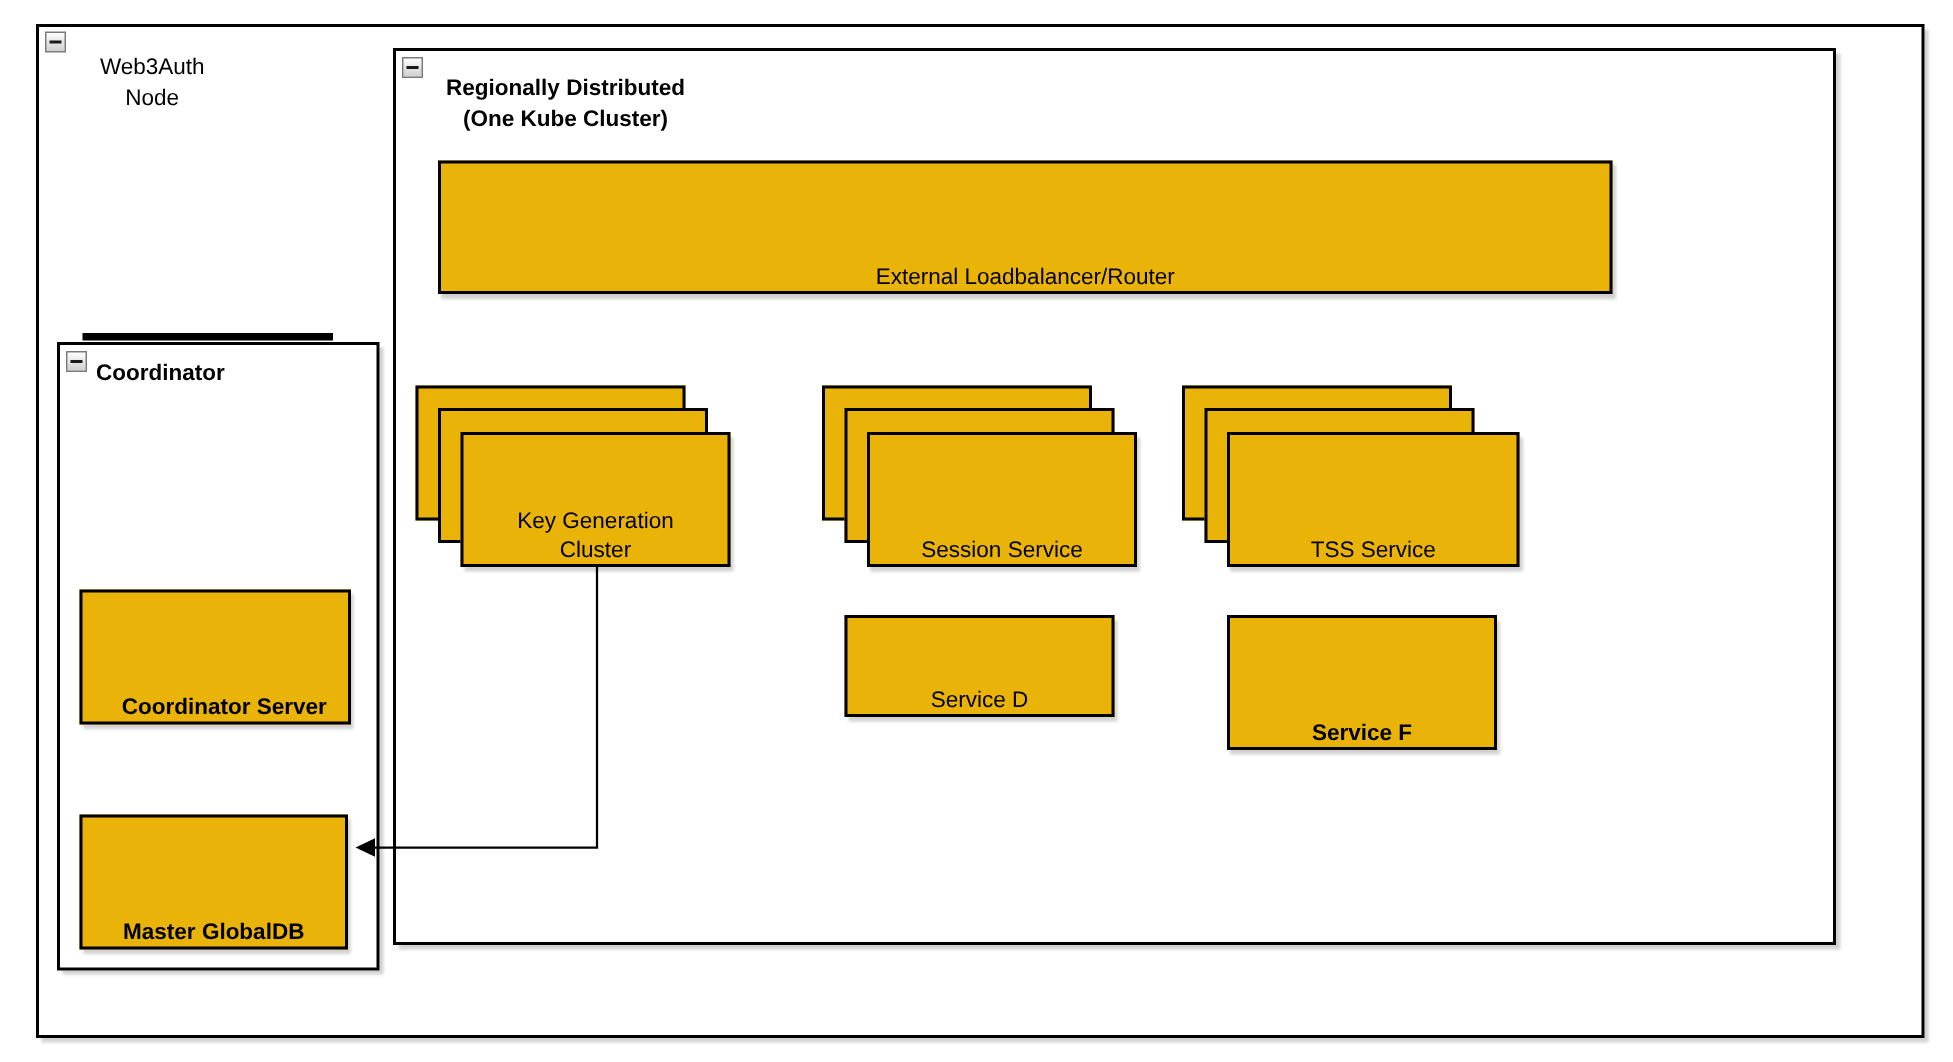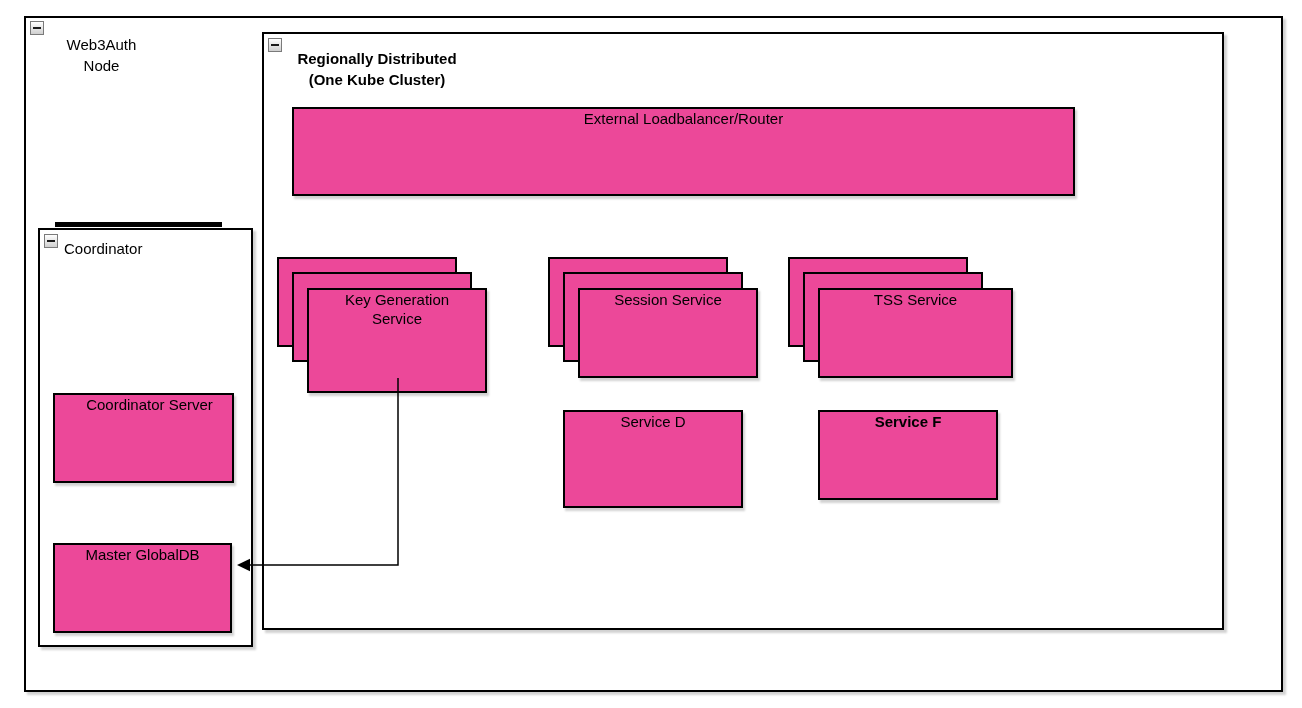--- a/index.html
+++ b/index.html
@@ -2,23 +2,23 @@
 <html><head>
 <meta charset="utf-8">
 <style>
   * { margin:0; padding:0; box-sizing:border-box; }
   html,body { width:1302px; height:708px; background:#ffffff; overflow:hidden;
               font-family:"Liberation Sans", sans-serif; color:#000; }
   .canvas { position:relative; width:1302px; height:708px; background:#fff; }
 
   .container { position:absolute; background:#fff; border:2px solid #000;
                box-shadow:3px 3px 2px rgba(0,0,0,0.18); }
-  .box { position:absolute; background:#ec4899; border:2px solid #000;
+  .box { position:absolute; background:#eab308; border:2px solid #000;
          box-shadow:2px 3px 2px rgba(0,0,0,0.18);
-         display:flex; align-items:flex-start; justify-content:center;
+         display:flex; align-items:flex-end; justify-content:center;
          text-align:center; font-size:15px; line-height:19px; }
   .stack-back { box-shadow:none; }
 
   .minus-btn { position:absolute; width:14px; height:14px;
                border:1px solid #7a7a7a;
                background:linear-gradient(180deg,#ffffff 0%,#cfcfcf 100%); }
   .minus-btn::after { content:""; position:absolute; left:2px; right:2px; top:5px;
                       height:2px; background:#1a1a1a; }
 
   .ctr-label { position:absolute; font-size:15px; line-height:21px; }
@@ -30,42 +30,42 @@
 
   
   #regionally { left:262px; top:32px; width:962px; height:598px; }
   #regionally-label { left:28px; top:14px; width:170px;font-weight:bold; }
 
   
   #artifact-bar { position:absolute; left:55px; top:222px; width:167px; height:5px;
                   background:#000; z-index:1; }
 
   
-  #coordinator { left:38px; top:228px; width:215px; height:419px; z-index:2; }
+  #coordinator { left:38px; top:228px; width:215px; height:419px; z-index:2;font-weight:bold; }
   #coordinator-label { left:24px; top:8px; }
   #crossnode  { left:13px; top:57px;  width:182px; height:91px; }
   #coordserver{ left:13px; top:163px; width:181px; height:90px;padding-left:12px; }
   #masterdb   { left:13px; top:313px; width:179px; height:90px; }
 
   
   #loadbalancer { left:28px; top:73px; width:783px; height:89px; }
 
   #kgs-b1 { left:13px;  top:223px; width:180px; height:90px; }
   #kgs-b2 { left:28px;  top:238px; width:180px; height:90px; }
-  #kgs-b3 { left:43px;  top:254px; width:180px; height:105px; }
+  #kgs-b3 { left:43px;  top:254px; width:180px; height:90px; }
 
   #ses-b1 { left:284px; top:223px; width:180px; height:90px; }
   #ses-b2 { left:299px; top:238px; width:180px; height:90px; }
   #ses-b3 { left:314px; top:254px; width:180px; height:90px; }
 
   #tss-b1 { left:524px; top:223px; width:180px; height:90px; }
   #tss-b2 { left:539px; top:238px; width:180px; height:90px; }
   #tss-b3 { left:554px; top:254px; width:195px; height:90px; }
 
-  #serviced { left:299px; top:376px; width:180px; height:98px; }
+  #serviced { left:299px; top:376px; width:180px; height:68px; }
   #servicef { left:554px; top:376px; width:180px; height:90px;font-weight:bold; }
 
   #arrow-overlay { position:absolute; left:0; top:0; width:1302px; height:708px;
                    z-index:50; pointer-events:none; }
   .label-pad { padding:0 10px; }
 </style>
 </head>
 <body>
 
 <div class="canvas">
@@ -87,21 +87,21 @@
 
     <div class="box" id="loadbalancer">
       <span>External Loadbalancer/Router</span>
     </div>
 
     <div class="box stack-back" id="kgs-b1"></div>
     <div class="box stack-back" id="kgs-b2"></div>
     <div class="box" id="kgs-b3">
       <span class="label-pad">
         <span>Key Generation</span><br>
-        <span>Service</span>
+        <span>Cluster</span>
       </span>
     </div>
 
     <div class="box stack-back" id="ses-b1"></div>
     <div class="box stack-back" id="ses-b2"></div>
     <div class="box" id="ses-b3">
       <span>Session Service</span>
     </div>
 
     <div class="box stack-back" id="tss-b1"></div>

